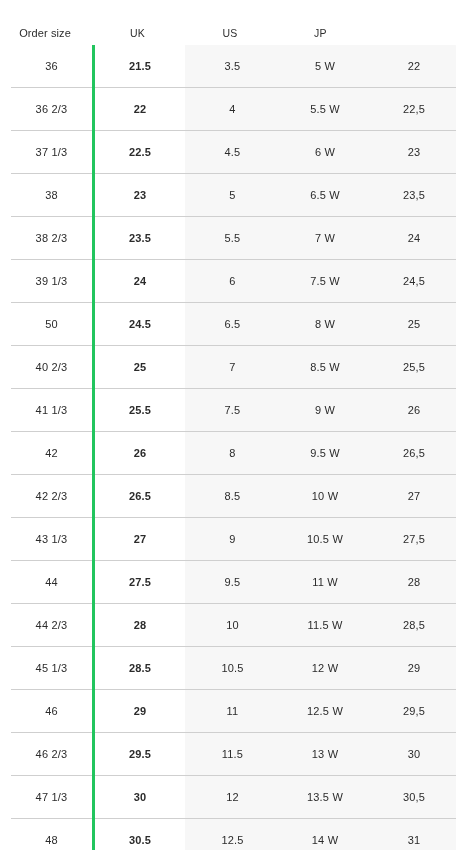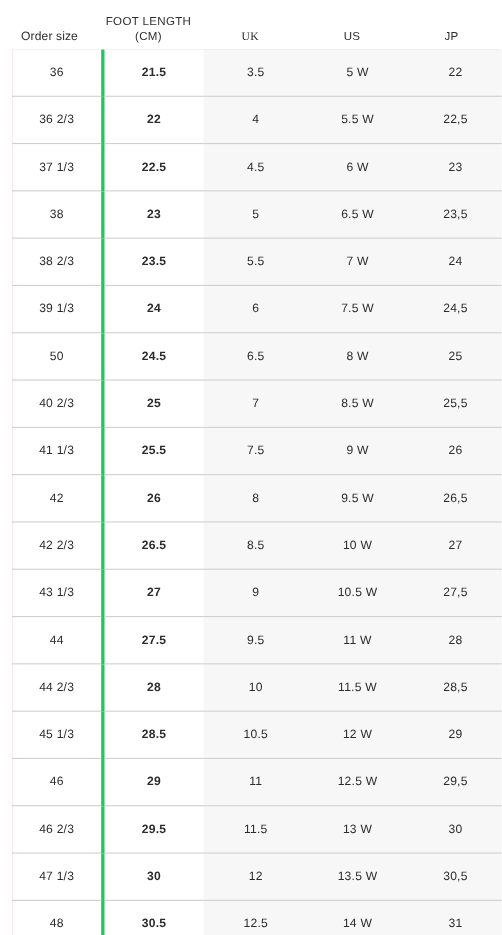--- a/index.html
+++ b/index.html
@@ -34,21 +34,21 @@
   }
   .chart-header .hcell {
     text-align: center;
     font-size: 11px;
     line-height: 13px;
     color: #2d2d2d;
     letter-spacing: 0.1px;
   }
   .hcell.c-order  { width: 90px; }
   .hcell.c-cm     { width: 90px; }
-  .hcell.c-uk     { width: 95px; font-family: Liberation Serif, serif; }
+  .hcell.c-uk     { width: 95px; }
   .hcell.c-us     { width: 90px; text-align: center; }
   .hcell.c-jp     { width: 91px; }
 
   .hcell .upper {
     text-transform: uppercase;
     font-size: 10.5px;
     letter-spacing: 0.3px;
   }
   .hcell .line2 { display: block; }
 
@@ -104,24 +104,20 @@
 </style>
 </head>
 <body>
 
 <div class="size-chart">
 
   <div class="chart-header">
     <div class="hcell c-order">
       <span>Order size</span>
     </div>
-    <div class="hcell c-cm">
-      <span class="upper">FOOT LENGTH</span>
-      <span class="upper line2">(CM)</span>
-    </div>
     <div class="hcell c-uk">
       <span class="upper">UK</span>
     </div>
     <div class="hcell c-us">
       <span class="upper">US</span>
     </div>
     <div class="hcell c-jp">
       <span class="upper">JP</span>
     </div>
   </div>

